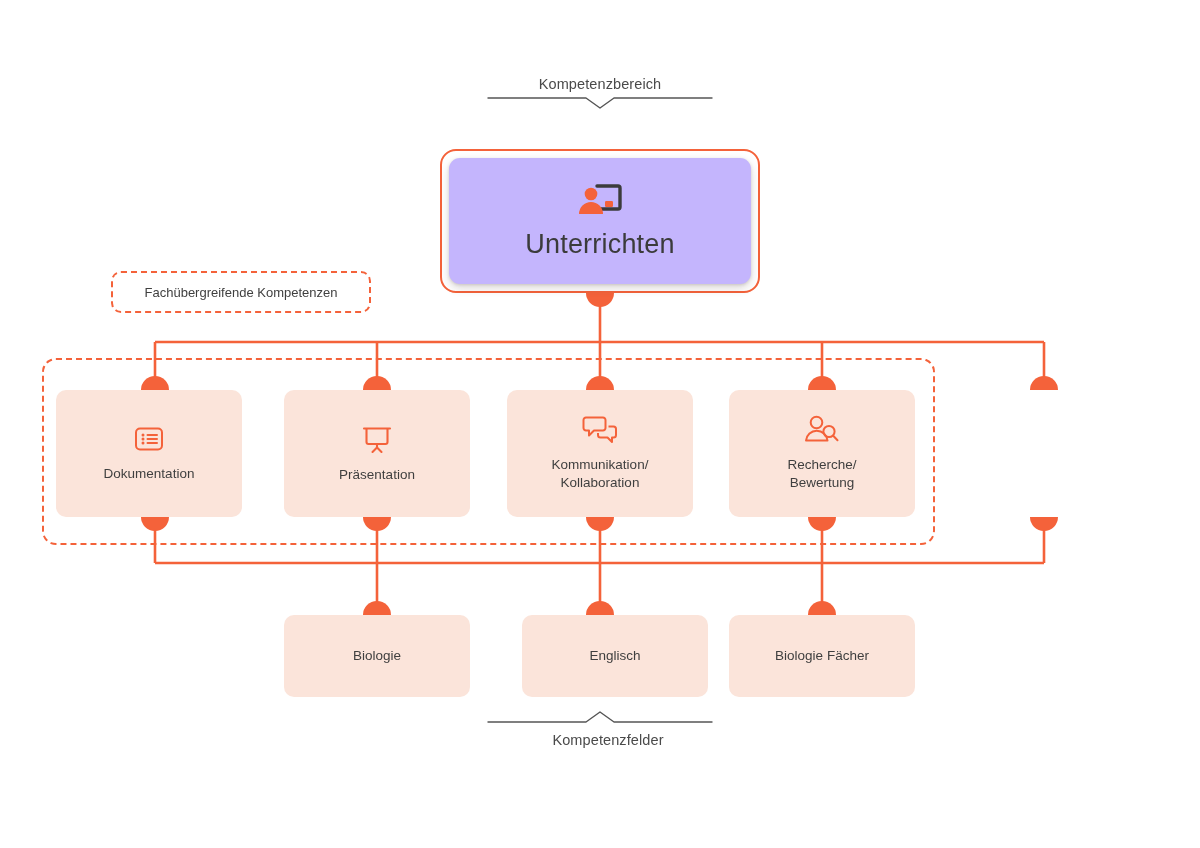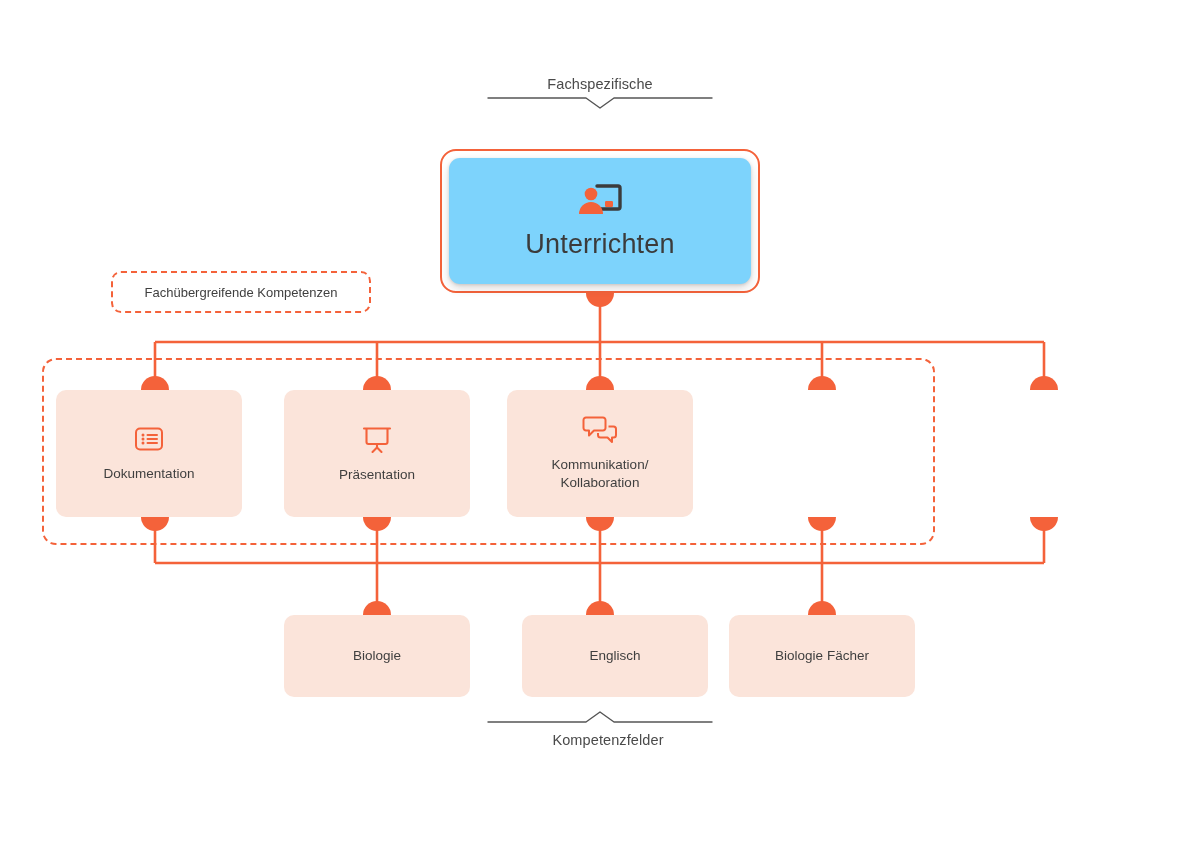--- a/index.html
+++ b/index.html
@@ -80,21 +80,21 @@
     border: 2px solid #f4623a;
     border-radius: 16px;
     box-sizing: border-box;
     background: #ffffff;
     padding: 7px;
   }
   #hero-inner {
     width: 100%;
     height: 100%;
     box-sizing: border-box;
-    background: #7dd3fc;
+    background: #c4b5fd;
     border-radius: 11px;
     box-shadow: 0 4px 10px rgba(80,60,55,.20), 0 1px 3px rgba(80,60,55,.16);
     display: flex;
     flex-direction: column;
     align-items: center;
     justify-content: center;
     gap: 8px;
   }
   #hero-inner .hero-title {
     font-size: 27px;
@@ -181,21 +181,21 @@
       <path d="M1030 517 a14 14 0 0 0 28 0 z"></path>
 
       <path d="M363 615 a14 14 0 0 1 28 0 z"></path>
       <path d="M586 615 a14 14 0 0 1 28 0 z"></path>
       <path d="M808 615 a14 14 0 0 1 28 0 z"></path>
 
       <path d="M586 293 a14 14 0 0 0 28 0 z"></path>
     </g>
   </svg>
 
-  <div class="bracket-label" id="bracket-top-label">Fachspezifische</div>
+  <div class="bracket-label" id="bracket-top-label">Kompetenzbereich</div>
 
   <div class="bracket-label" id="bracket-bot-label">Kompetenzfelder</div>
 
   <div id="group-box"></div>
 
   <div id="group-chip">
     <span class="txt">Fachübergreifende Kompetenzen</span>
   </div>
 
   <div id="hero-outer">
@@ -243,20 +243,32 @@
       <svg width="32" height="32" viewBox="0 0 32 32" xmlns="http://www.w3.org/2000/svg">
         <path d="M3 5.5 H29" stroke="#f4623a" stroke-width="2.1" stroke-linecap="round"></path>
         <path d="M5.5 5.5 V19 a2 2 0 0 0 2 2 H24.5 a2 2 0 0 0 2 -2 V5.5" fill="none" stroke="#f4623a" stroke-width="2.1" stroke-linejoin="round"></path>
         <path d="M16 21 V25" stroke="#f4623a" stroke-width="2.1" stroke-linecap="round"></path>
         <path d="M11.5 29 L16 24.5 L20.5 29" fill="none" stroke="#f4623a" stroke-width="2.1" stroke-linecap="round" stroke-linejoin="round"></path>
       </svg>
     </span>
     <span class="label">Präsentation</span>
   </div>
 
+  <div class="node row-comp" style="left:729px">
+    <span class="nicon">
+      <svg width="36" height="30" viewBox="0 0 36 30" xmlns="http://www.w3.org/2000/svg">
+        <circle cx="12.5" cy="7.5" r="5.8" fill="none" stroke="#f4623a" stroke-width="2"></circle>
+        <path d="M2 25.5 a10.8 10.8 0 0 1 21.5 0 Z" fill="none" stroke="#f4623a" stroke-width="2" stroke-linejoin="round"></path>
+        <circle cx="25" cy="16.5" r="5.6" fill="none" stroke="#f4623a" stroke-width="2"></circle>
+        <path d="M29.2 20.8 L33.5 25.3" stroke="#f4623a" stroke-width="2" stroke-linecap="round"></path>
+      </svg>
+    </span>
+    <span class="label">Recherche/
+Bewertung</span>
+  </div>
 
 
   <div class="node leaf row-leaf" style="left:284px">
     <span class="label">Biologie</span>
   </div>
   <div class="node leaf row-leaf" style="left:522px">
     <span class="label">Englisch</span>
   </div>
   <div class="node leaf row-leaf" style="left:729px">
     <span class="label">Biologie Fächer</span>

